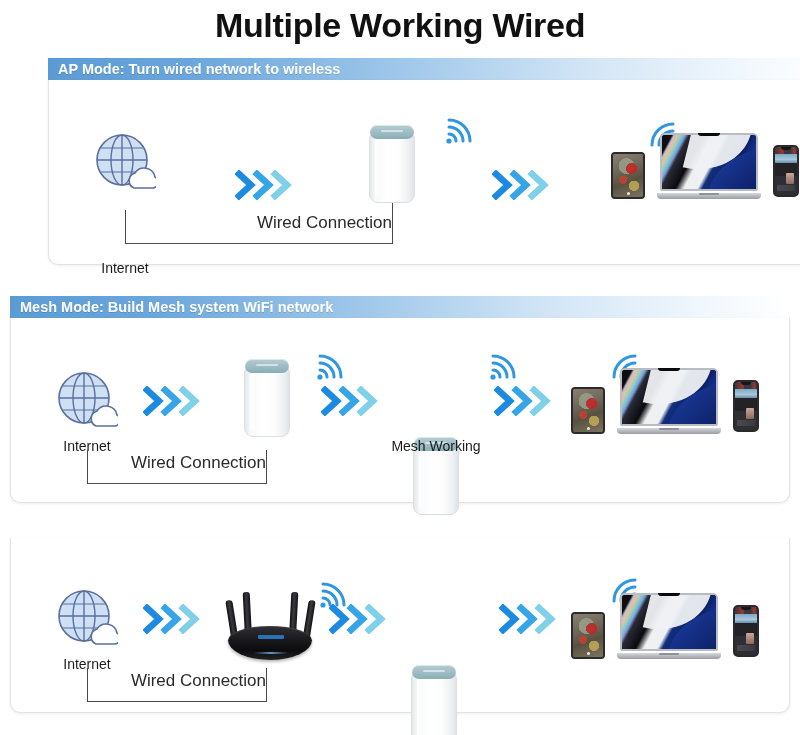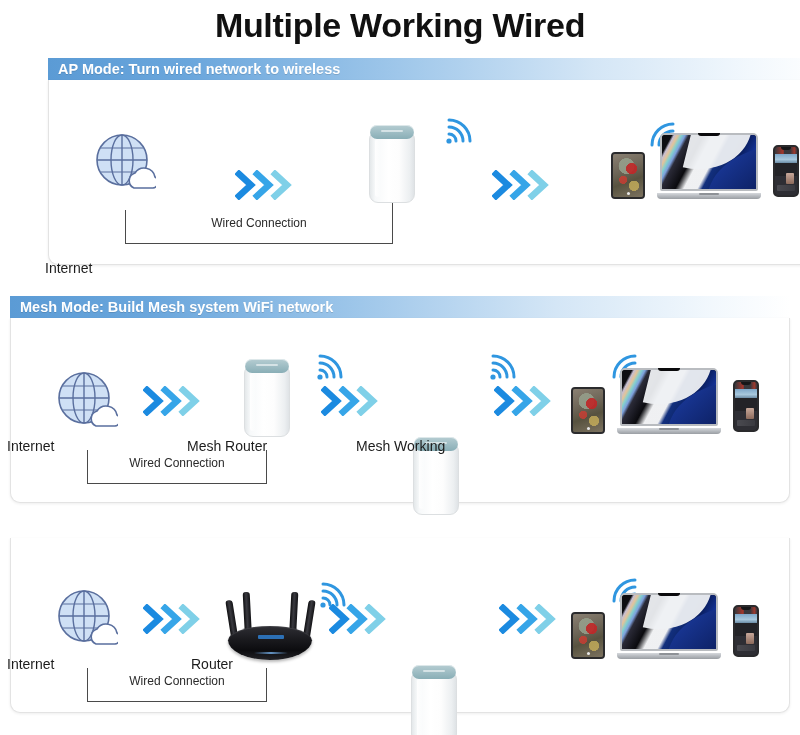--- a/index.html
+++ b/index.html
@@ -55,21 +55,21 @@
     border-radius: 0 0 10px 10px;
     box-shadow: 0 1px 3px rgba(0,0,0,0.07);
     box-sizing: border-box;
   }
 
   
   .node { position: absolute; }
   .node-label {
     position: absolute;
     width: 160px;
-    text-align: left;
+    text-align: center;
     font-size: 14px;
     color: #1c1c1c;
     font-family: "Liberation Sans", sans-serif;
     white-space: nowrap;
   }
 
   
   .globe { width: 62px; height: 62px; }
 
   
@@ -281,22 +281,22 @@
     position: absolute;
     border: 1px solid #4a4a4a;
     border-top: none;
     height: 20px;
     box-sizing: border-box;
   }
   .wired-label {
     position: absolute;
     top: -9px;
     left: 0; right: 0;
-    text-align: center;
-    font-size: 12px;
+    text-align: right;
+    font-size: 17px;
     color: #2a2a2a;
     background: #ffffff;
     line-height: 16px;
     font-family: "Liberation Sans", sans-serif;
     white-space: nowrap;
   }
   .droplink {
     position: absolute;
     width: 1px;
     background: #4a4a4a;
@@ -428,21 +428,20 @@
       </svg>
     </div>
 
     <div class="node cyl" style="left:233px; top:41px;">
       <div class="cyl-body"></div>
       <div class="cyl-cap">
           <div class="cyl-cap-line"></div>
         </div>
       <div class="cyl-sheen"></div>
     </div>
-    <div class="node-label" style="left:176px; top:120px;">Mesh Router</div>
 
     <div class="node" style="left:305px; top:32px;">
       <svg class="wifi" viewBox="0 0 34 30">
         <g transform="translate(4,27)">
           <circle cx="0" cy="0" r="2.6" fill="#2f96e0"></circle>
           <path d="M0 -7 A7 7 0 0 1 7 0" fill="none" stroke="#2f96e0" stroke-width="3" stroke-linecap="round"></path>
           <path d="M0 -14 A14 14 0 0 1 14 0" fill="none" stroke="#2f96e0" stroke-width="3" stroke-linecap="round"></path>
           <path d="M0 -21 A21 21 0 0 1 21 0" fill="none" stroke="#2f96e0" stroke-width="3" stroke-linecap="round"></path>
         </g>
       </svg>
@@ -555,21 +554,20 @@
     <div class="node router" style="left:211px; top:50px;">
       <div class="ant" style="left:7px;  top:12px; height:48px; transform:rotate(-9deg);"></div>
       <div class="ant" style="left:22px; top:4px;  height:52px; transform:rotate(-3deg);"></div>
       <div class="ant" style="left:68px; top:4px;  height:52px; transform:rotate(3deg);"></div>
       <div class="ant" style="left:83px; top:12px; height:48px; transform:rotate(9deg);"></div>
       <div class="router-base">
         <div class="router-logo"></div>
         <div class="router-leds"></div>
       </div>
     </div>
-    <div class="node-label" style="left:180px; top:118px;">Router</div>
 
     <div class="node" style="left:308px; top:40px;">
       <svg class="wifi" viewBox="0 0 34 30">
         <g transform="translate(4,27)">
           <circle cx="0" cy="0" r="2.6" fill="#2f96e0"></circle>
           <path d="M0 -7 A7 7 0 0 1 7 0" fill="none" stroke="#2f96e0" stroke-width="3" stroke-linecap="round"></path>
           <path d="M0 -14 A14 14 0 0 1 14 0" fill="none" stroke="#2f96e0" stroke-width="3" stroke-linecap="round"></path>
           <path d="M0 -21 A21 21 0 0 1 21 0" fill="none" stroke="#2f96e0" stroke-width="3" stroke-linecap="round"></path>
         </g>
       </svg>

